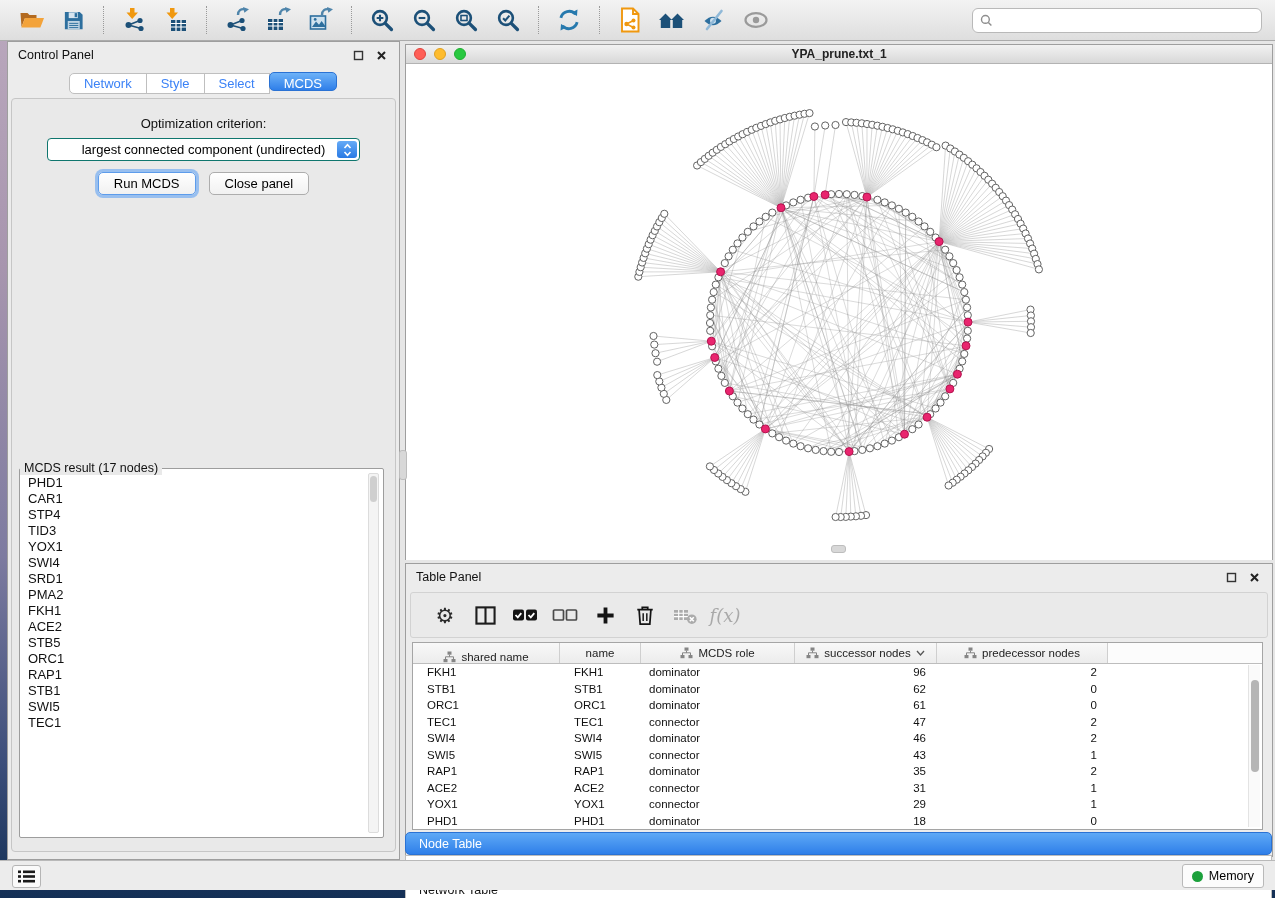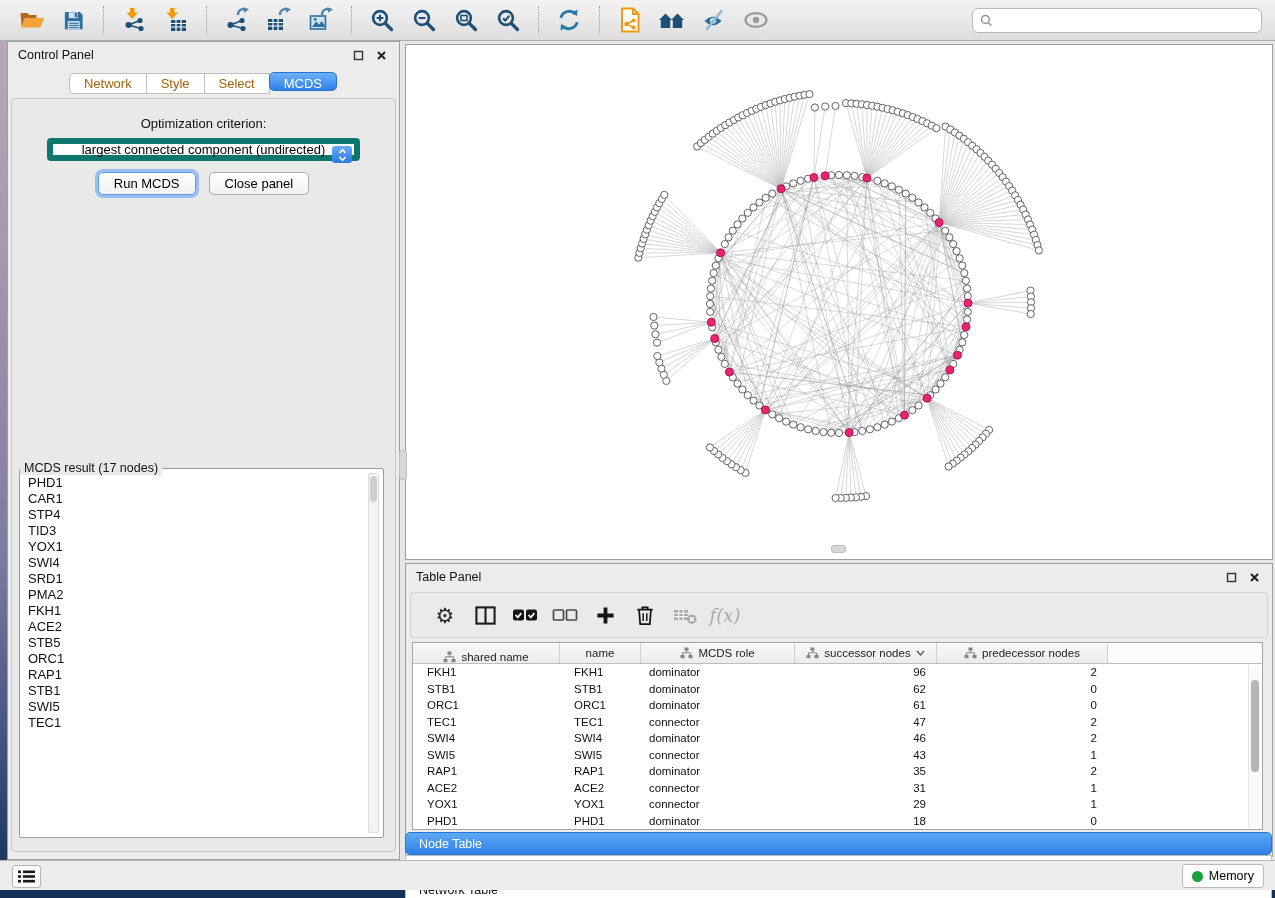--- a/index.html
+++ b/index.html
@@ -26,29 +26,29 @@
   .panel-titlebar { height:26px; display:flex; align-items:center; padding:0 10px;
     font-size:12.5px; color:#111; }
   .panel-titlebar .spacer { flex:1; }
   .win-ico { background:none; border:none; width:16px; height:16px; margin-left:7px;
     display:flex; align-items:center; justify-content:center; cursor:pointer; }
 
   
   .control-panel { left:7px; top:41px; width:393px; height:819px; }
   .cp-tabs { position:absolute; left:0; top:31px; width:100%; display:flex; justify-content:center; }
   .cp-tab { height:21px; line-height:20px; padding:0 14px; font-size:13px; background:#fff;
-    border:1px solid #bfbfbf; margin-left:-1px; cursor:pointer; color:#a16207; }
+    border:1px solid #bfbfbf; margin-left:-1px; cursor:pointer; color:#3b82f6; }
   .cp-tab:first-child { border-radius:5px 0 0 5px; }
   .cp-tab.sel { background:linear-gradient(#6db2f8,#2f7fe9); color:#fff;
     border:1px solid #2a72d4; border-radius:5px; margin-top:-1px; height:19px; line-height:22px; }
   .cp-body { position:absolute; left:3px; right:3px; top:56px; bottom:7px;
     background:#e9e9e9; border:1px solid #c6c6c6; border-radius:4px; }
   .opt-label { margin-top:17px; text-align:center; font-size:13px; color:#111; }
   .criterion-select { position:relative; width:313px; height:23px; margin:7px auto 0;
-    background:#fff; border:6px solid #0f766e; border-radius:4px;
+    background:#fff; border:1px solid #0f766e; border-radius:4px;
     display:flex; align-items:center; justify-content:center; font-size:13px; cursor:pointer; }
   .criterion-select .stepper { position:absolute; right:2px; top:2px; width:20px; height:17px;
     border-radius:3px; background:linear-gradient(#66abf7,#2a7ae4);
     display:flex; align-items:center; justify-content:center; }
   .btn-row { margin-top:11px; display:flex; justify-content:center; gap:13px; }
   .cp-btn { height:23px; padding:0 15px; font-size:13px; font-family:"Liberation Sans",sans-serif;
     background:linear-gradient(#ffffff,#f1f1f1); border:1px solid #adadad; border-radius:5px; cursor:pointer; }
   .cp-btn.focused { box-shadow:0 0 0 3px rgba(98,163,244,.6); border-color:#5d9ceb; }
   .fieldset { position:absolute; left:7px; right:11px; top:369px; bottom:13px;
     border:1px solid #9d9d9d; border-radius:2px; background:#fff; }
@@ -362,20 +362,26 @@
             <div class="mcds-item">TEC1</div>
           </div>
         <div class="list-scroll">
             <div class="thumb"></div>
           </div>
       </div>
     </div>
   </div>
 
   <div class="panel network-panel">
+    <div class="net-titlebar">
+      <span class="net-title">YPA_prune.txt_1</span>
+      <span class="tl" style="background:#ff5f57;border-color:#e0443e;"></span>
+      <span class="tl" style="background:#febc2e;border-color:#dea123;"></span>
+      <span class="tl" style="background:#28c840;border-color:#1fae31;"></span>
+    </div>
     <div class="net-canvas">
       <svg id="network-svg" width="868" height="496">
           <line x1="460.9" y1="133.1" x2="492.9" y2="373.2" stroke="#949494" stroke-width="0.8" opacity="0.42"></line>
           <line x1="460.9" y1="133.1" x2="463.9" y2="133.7" stroke="#949494" stroke-width="0.8" opacity="0.42"></line>
           <line x1="460.9" y1="133.1" x2="312.4" y2="304.7" stroke="#949494" stroke-width="0.8" opacity="0.42"></line>
           <line x1="460.9" y1="133.1" x2="448.5" y2="387.1" stroke="#949494" stroke-width="0.8" opacity="0.42"></line>
           <line x1="460.9" y1="133.1" x2="518.5" y2="162.4" stroke="#949494" stroke-width="0.8" opacity="0.42"></line>
           <line x1="460.9" y1="133.1" x2="315.4" y2="206.1" stroke="#949494" stroke-width="0.8" opacity="0.42"></line>
           <line x1="460.9" y1="133.1" x2="341.8" y2="167.8" stroke="#949494" stroke-width="0.8" opacity="0.42"></line>
           <line x1="460.9" y1="133.1" x2="306.1" y2="235.7" stroke="#949494" stroke-width="0.8" opacity="0.42"></line>

